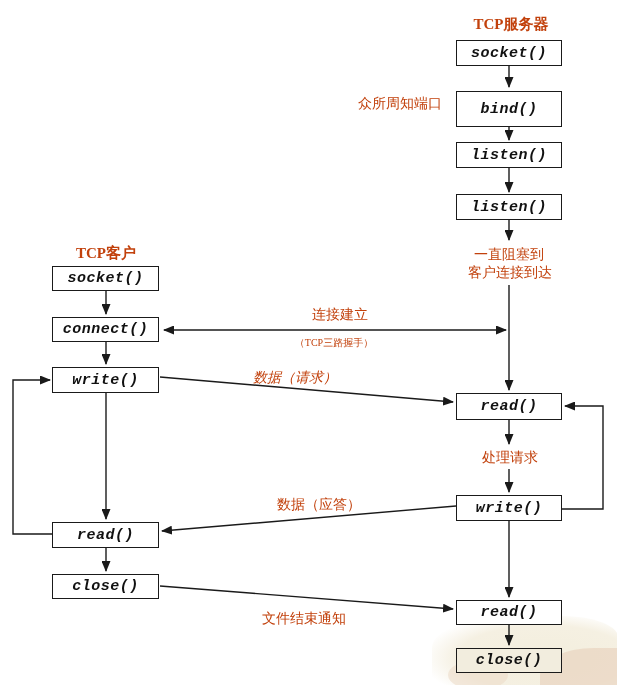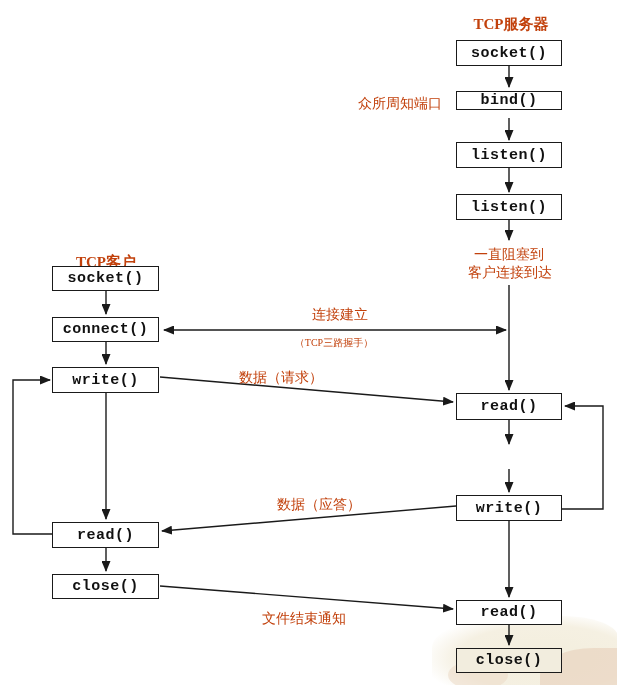--- a/index.html
+++ b/index.html
@@ -22,20 +22,21 @@
     border: 1.6px solid #1a1a1a;
     background: #ffffff;
     display: flex;
     align-items: center;
     justify-content: center;
     font-family: "Liberation Mono", "DejaVu Sans Mono", monospace;
     font-weight: 700;
     font-size: 15px;
     letter-spacing: 0.5px;
     color: #111;
+    font-style: italic;
   }
   .box.tinted { background: #f2edde; }
 
   .lbl {
     font-size: 14px;
     line-height: 17px;
     text-align: center;
     white-space: nowrap;
     color: #c2410c;
   }
@@ -97,40 +98,41 @@
 
       <line x1="160" y1="377" x2="453" y2="402" marker-end="url(#ah)"></line>
       <line x1="456" y1="506" x2="162" y2="531" marker-end="url(#ah)"></line>
       <line x1="160" y1="586" x2="453" y2="609" marker-end="url(#ah)"></line>
 
       <polyline points="52,534 13,534 13,380 50,380" marker-end="url(#ah)"></polyline>
       <polyline points="562,509 603,509 603,406 565,406" marker-end="url(#ah)"></polyline>
     </g>
   </svg>
 
-  <div class="lbl title" style="left:42px;  top:254px; width:128px;">TCP客户</div>
+  <div class="lbl title" style="left:42px;  top:245px; width:128px;">TCP客户</div>
   <div class="lbl title" style="left:451px; top:16px;  width:120px;">TCP服务器</div>
 
   <div class="box" style="left:456px; top:40px;  width:106px; height:26px;">socket()</div>
-  <div class="box" style="left:456px; top:91px;  width:106px; height:19px;">bind()</div>
+  <div class="box" style="left:456px; top:91px;  width:106px; height:36px;">bind()</div>
   <div class="box" style="left:456px; top:142px; width:106px; height:26px;">listen()</div>
   <div class="box" style="left:456px; top:194px; width:106px; height:26px;">listen()</div>
   <div class="box" style="left:456px; top:393px; width:106px; height:27px;">read()</div>
   <div class="box" style="left:456px; top:495px; width:106px; height:26px;">write()</div>
   <div class="box" style="left:456px; top:600px; width:106px; height:25px;">read()</div>
   <div class="box tinted" style="left:456px; top:648px; width:106px; height:25px;">close()</div>
 
   <div class="box" style="left:52px; top:266px; width:107px; height:25px;">socket()</div>
   <div class="box" style="left:52px; top:317px; width:107px; height:25px;">connect()</div>
   <div class="box" style="left:52px; top:367px; width:107px; height:26px;">write()</div>
   <div class="box" style="left:52px; top:522px; width:107px; height:26px;">read()</div>
   <div class="box" style="left:52px; top:574px; width:107px; height:25px;">close()</div>
 
   <div class="lbl right-align" style="left:348px; top:95px; width:104px;">众所周知端口</div>
   <div class="lbl" style="left:449px; top:246px; width:120px;">一直阻塞到</div>
   <div class="lbl" style="left:448px; top:264px; width:124px;">客户连接到达</div>
   <div class="lbl" style="left:280px; top:306px; width:120px;">连接建立</div>
   <div class="lbl small" style="left:264px; top:334px; width:140px;">（TCP三路握手）</div>
-  <div class="lbl" style="left:221px; top:369px; width:120px;">数据（请求）</div>
+  <div class="lbl" style="left:235px; top:369px; width:120px;font-style:italic;">数据（请求）</div>
+  <div class="lbl" style="left:450px; top:449px; width:120px;">处理请求</div>
   <div class="lbl" style="left:259px; top:496px; width:120px;">数据（应答）</div>
   <div class="lbl" style="left:244px; top:571px; width:120px;margin-top:39px;">文件结束通知</div>
 
 </div>
 
 </body></html>

